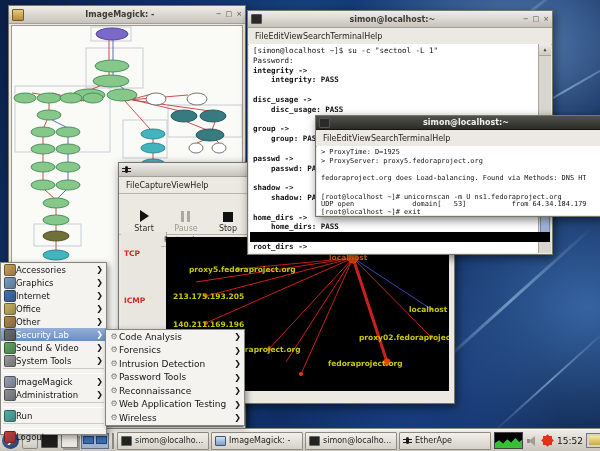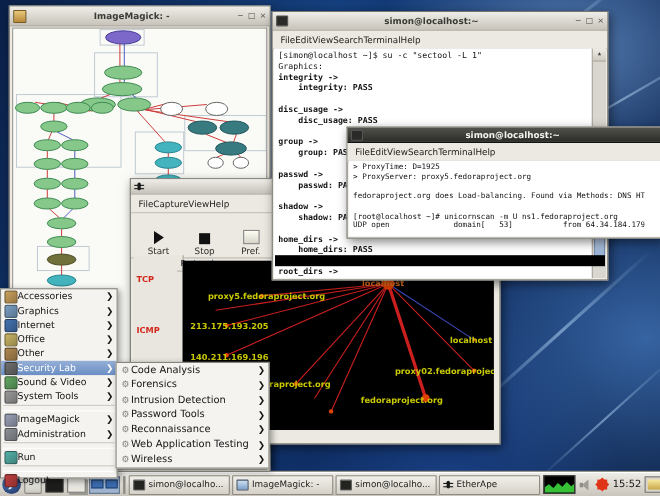--- a/index.html
+++ b/index.html
@@ -255,20 +255,27 @@
         <span class="mitem">File</span>
         <span class="mitem">Capture</span>
         <span class="mitem">View</span>
         <span class="mitem">Help</span>
       </div>
     <div id="ea-toolbar">
         <div class="tbtn">
           <div class="ico-play"></div>
           <div class="lab">Start</div>
         </div>
+        <div class="tbtn disabled">
+          <div class="ico-pause">
+            <i></i>
+            <i></i>
+          </div>
+          <div class="lab">Pause</div>
+        </div>
         <div class="tbtn">
           <div class="ico-stop"></div>
           <div class="lab">Stop</div>
         </div>
         <div class="tbtn">
           <div class="ico-pref"></div>
           <div class="lab">Pref.</div>
         </div>
       </div>
     <div id="ea-protocols">
@@ -328,21 +335,21 @@
         <span class="mitem">Search</span>
         <span class="mitem">Terminal</span>
         <span class="mitem">Help</span>
       </div>
     <div class="termbody" id="t1-body">
       <div class="scrollbar">
         <div class="sb-btn">▲</div>
         <div class="sb-thumb" style="top:169px;height:24px"></div>
       </div>
     <div class="tline" style="top: 2px;">[simon@localhost ~]$ su -c "sectool -L 1"</div>
-        <div class="tline" style="top: 11.8px;">Graphics:</div>
+        <div class="tline" style="top: 11.8px;">Password:</div>
         <div class="tline tb" style="top: 21.6px;">integrity -&gt;</div>
         <div class="tline tb" style="top: 31.4px;">    integrity: PASS</div>
         <div class="tline" style="top: 41.2px;"></div>
         <div class="tline tb" style="top: 51px;">disc_usage -&gt;</div>
         <div class="tline tb" style="top: 60.8px;">    disc_usage: PASS</div>
         <div class="tline" style="top: 70.6px;"></div>
         <div class="tline tb" style="top: 80.4px;">group -&gt;</div>
         <div class="tline tb" style="top: 90.2px;">    group: PASS</div>
         <div class="tline" style="top: 100px;"></div>
         <div class="tline tb" style="top: 109.8px;">passwd -&gt;</div>
@@ -372,20 +379,21 @@
         <span class="mitem">Help</span>
       </div>
     <div class="termbody" id="t2-body">
         <div class="tline" style="top: 2px;">&gt; ProxyTime: D=1925</div>
         <div class="tline" style="top: 10.6px;">&gt; ProxyServer: proxy5.fedoraproject.org</div>
         <div class="tline" style="top: 19.2px;"></div>
         <div class="tline" style="top: 27.8px;">fedoraproject.org does Load-balancing. Found via Methods: DNS HTTP</div>
         <div class="tline" style="top: 36.4px;"></div>
         <div class="tline" style="top: 47px;">[root@localhost ~]# unicornscan -m U ns1.fedoraproject.org</div>
         <div class="tline" style="top: 53.6px;">UDP open              domain[   53]           from 64.34.184.179</div>
+        <div class="tline" style="top: 62.2px;">[root@localhost ~]# exit</div>
       </div>
   </div>
 
   <div class="popup" id="main-menu">
       <div class="mmitem">
         <span class="mic" style="background: linear-gradient(135deg, rgb(201, 160, 92), rgba(0, 0, 0, 0.25)), rgb(201, 160, 92);"></span>
         <span class="mlb">Accessories</span>
         <span class="marr">❯</span>
       </div>
       <div class="mmitem">

